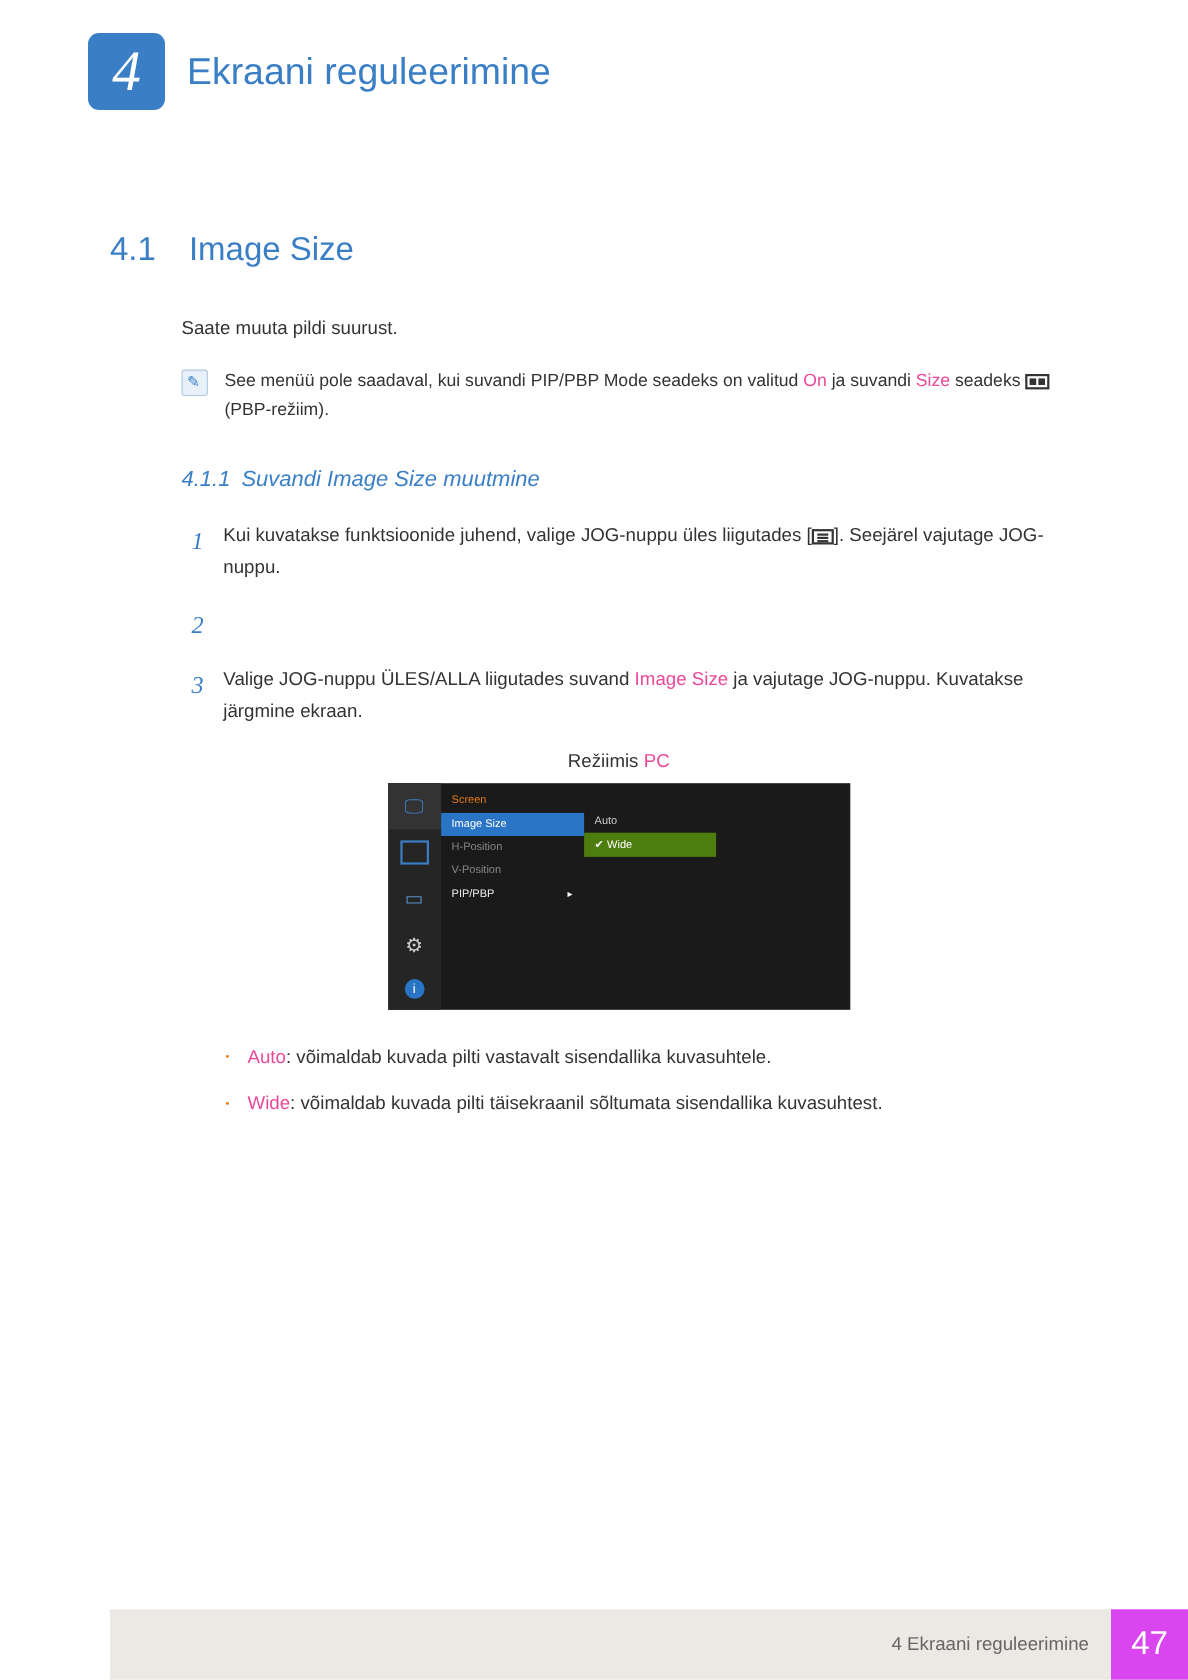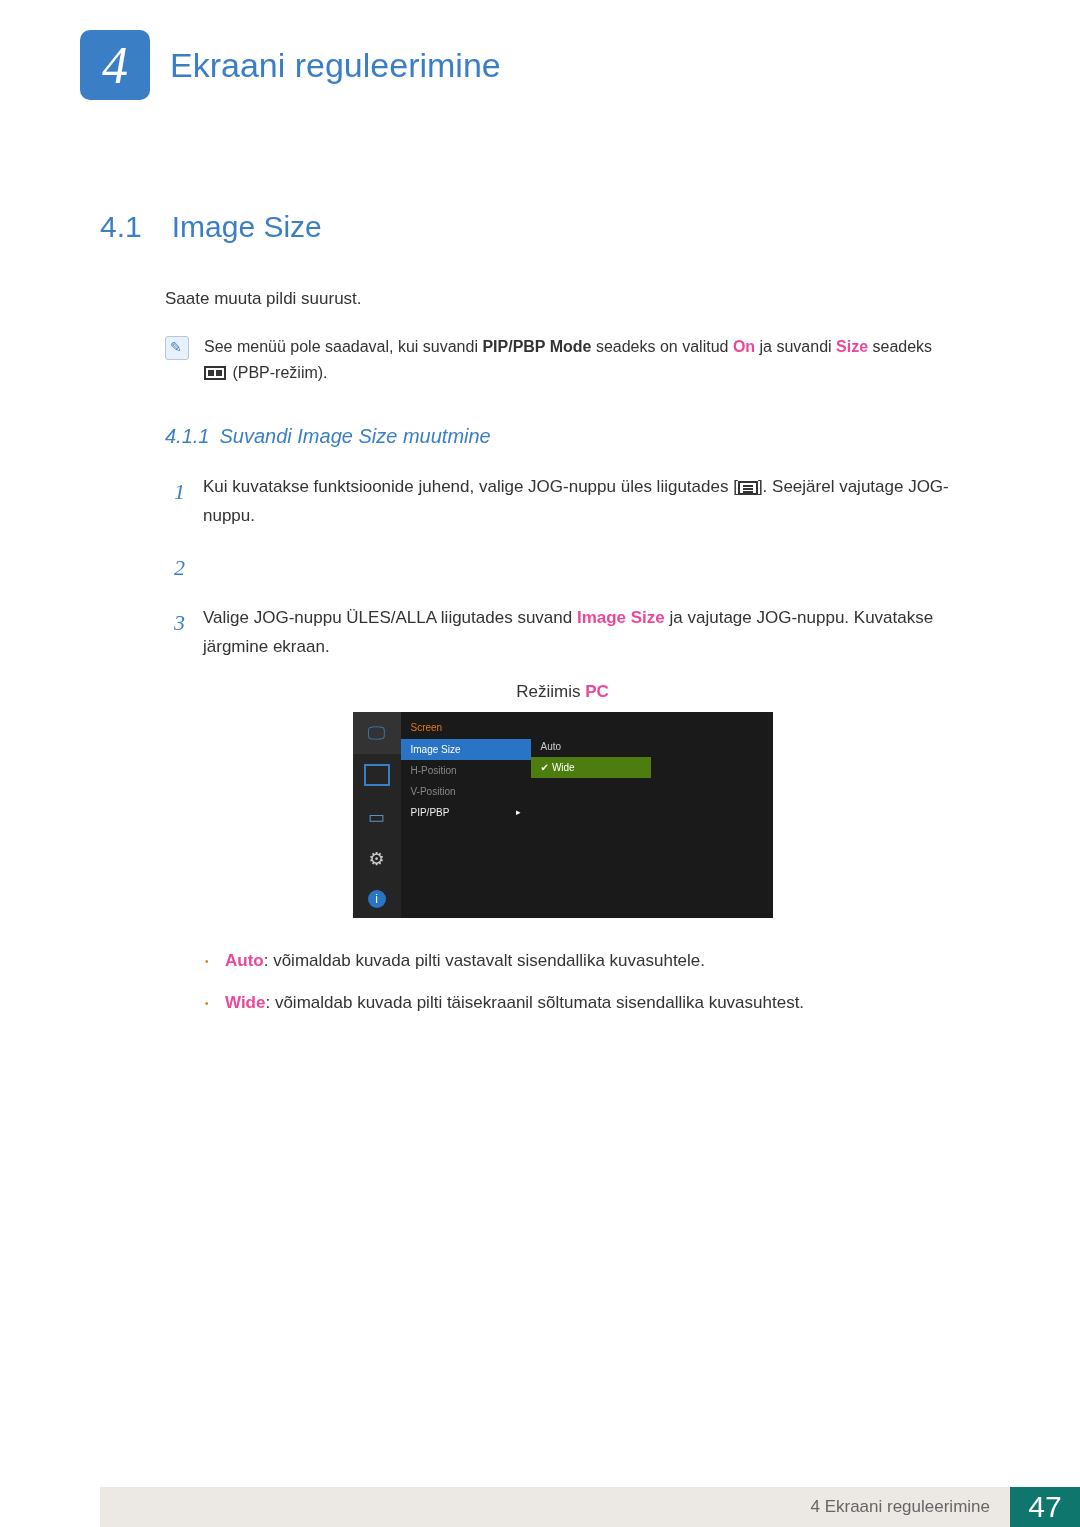--- a/index.html
+++ b/index.html
@@ -70,21 +70,21 @@
   }
   .note-icon::after {
     content: "✎";
     position: absolute;
     color: #3a7fc6;
     font-size: 14px;
     left: 4px;
     top: 2px;
   }
   .note-text { font-size: 16px; line-height: 1.6; }
-  .bold { font-weight: bold; margin-top: 16px; }
+  .bold { font-weight: normal; margin-top: 16px; }
   .orange { color: #ec4899; }
   .pbp-icon {
     display: inline-block;
     width: 22px;
     height: 14px;
     border: 2px solid #333;
     position: relative;
     vertical-align: middle;
     margin-right: 2px;
   }
@@ -243,38 +243,38 @@
     position: absolute;
     left: 0;
     font-size: 10px;
     top: 6px;
   }
   .footer {
     position: absolute;
     bottom: 0;
     left: 0;
     right: 0;
-    height: 40px;
+    height: 64px;
     display: flex;
     align-items: stretch;
   }
   .footer-bar {
     flex: 1;
     background: #ece9e4;
     margin-left: 100px;
     display: flex;
     justify-content: flex-end;
     align-items: center;
     padding-right: 20px;
     color: #666;
     font-size: 17px;
   }
   .footer-pageno {
     width: 70px;
-    background: #0f766e;
+    background: #d946ef;
     color: #fff;
     font-size: 30px;
     display: flex;
     align-items: center;
     justify-content: center;
   }
 </style>
 </head>
 <body>
 

